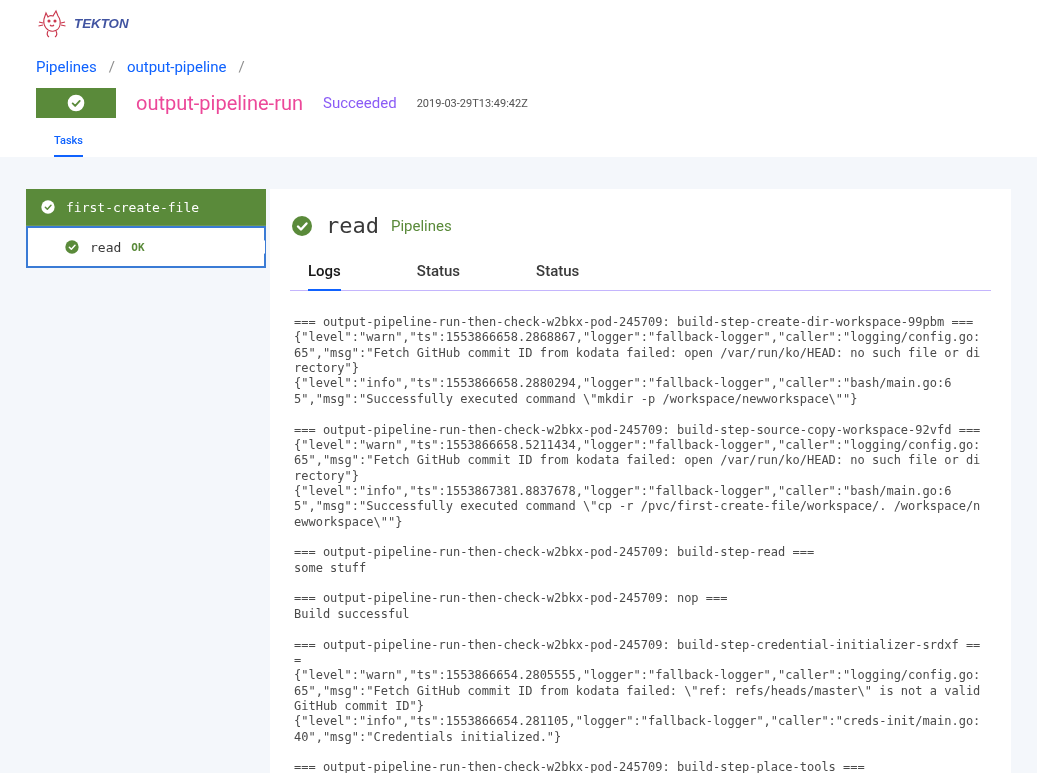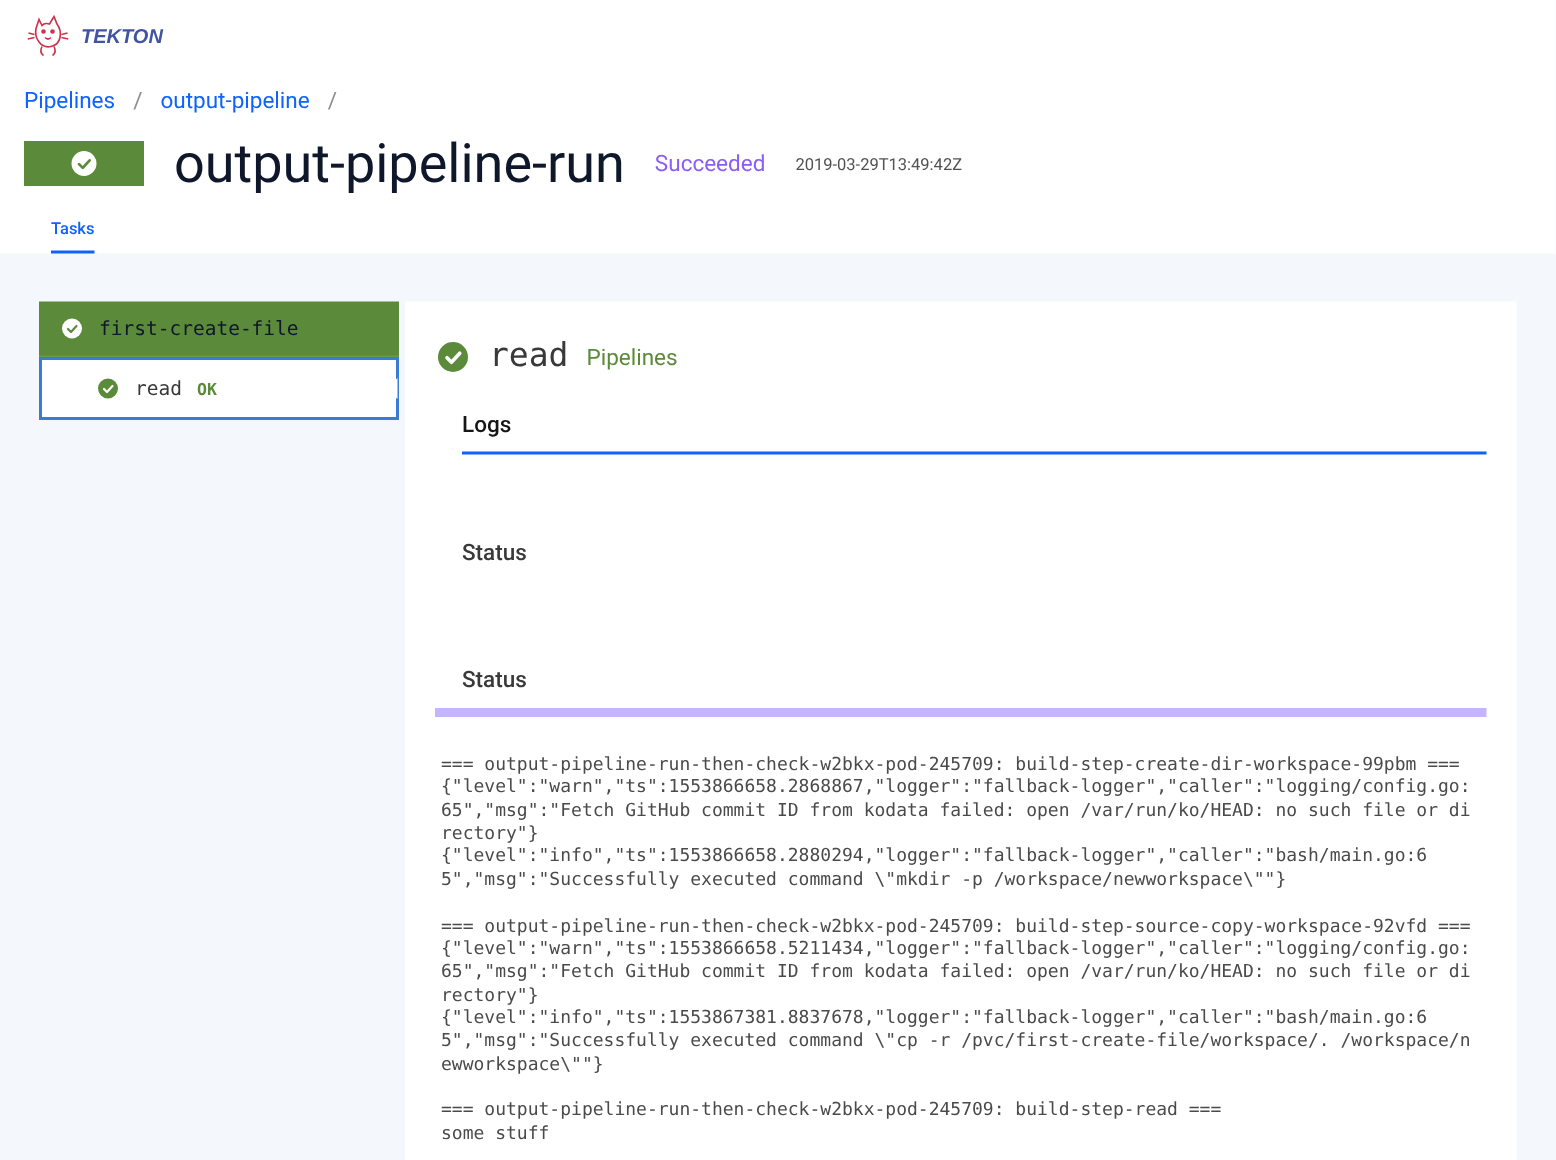--- a/index.html
+++ b/index.html
@@ -2,44 +2,44 @@
 <html><head>
   <meta charset="utf-8">
   <style>
     * { box-sizing: border-box; margin: 0; padding: 0; }
     body {
       font-family: -apple-system, BlinkMacSystemFont, "Segoe UI", Roboto, sans-serif;
       background: #f4f7fb;
       color: #393939;
       font-size: 14px;
     }
-    .header { background: #fff; padding: 0 16px; }
+    .header { background: #fff; padding: 0 36px; }
     .logo-row { display: flex; align-items: center; padding-top: 8px; padding-bottom: 8px; }
     .logo { display: flex; align-items: center; gap: 6px; }
     .logo svg.cat { width: 32px; height: 32px; }
     .logo svg.word { height: 20px; }
     .breadcrumb { display: flex; align-items: center; gap: 12px; padding: 10px 0 8px 0; font-size: 15px; text-align: right; }
     .breadcrumb a { color: #0f62fe; text-decoration: none; cursor: pointer; }
     .breadcrumb .sep { color: #8d8d8d; }
     .title-row { display: flex; align-items: center; gap: 20px; padding: 4px 0 2px 0; }
     .status-chip {
       width: 80px; height: 30px; background: #5a8a3a;
       display: flex; align-items: center; justify-content: center;
     }
     .status-chip svg { width: 20px; height: 20px; }
-    .title-row h1 { font-size: 36px; font-weight: 400; color: #0f172a; }
+    .title-row h1 { font-size: 20px; font-weight: 400; color: #ec4899; }
     .title-row .succ { color: #8b5cf6; font-size: 15px; }
     .title-row .ts { color: #525252; font-size: 11px; }
     .top-tabs { display: flex; gap: 24px; padding-left: 18px; margin-top: 6px; }
     .top-tab { padding: 8px 0; font-size: 11px; color: #0f62fe; border-bottom: 2px solid #0f62fe; font-weight: 500; cursor: pointer; }
     
     .main { display: flex; gap: 4px; padding: 32px 26px; align-items: flex-start; }
     .sidebar { width: 240px; flex-shrink: 0; }
     .task-item {
-      background: #5a8a3a; color: #0f172a; padding: 10px 14px;
+      background: #5a8a3a; color: #ffffff; padding: 10px 14px;
       display: flex; align-items: center; gap: 10px;
       font-family: "SFMono-Regular", Consolas, monospace; font-size: 13px;
       cursor: pointer; border-bottom: 1px solid rgba(255,255,255,0.12);
     }
     .task-item svg { width: 16px; height: 16px; flex-shrink: 0; }
     .step-item {
       background: #f4f4f4; color: #393939; padding: 11px 14px 11px 36px;
       display: flex; align-items: center; gap: 10px;
       font-family: "SFMono-Regular", Consolas, monospace; font-size: 13px;
       cursor: pointer; position: relative;
@@ -53,21 +53,21 @@
       content: ""; position: absolute; right: -1px; top: 50%; transform: translateY(-50%);
       width: 0; height: 0; border-top: 7px solid transparent; border-bottom: 7px solid transparent;
       border-right: 8px solid #fff;
     }
     
     .content { flex: 1; background: #fff; padding: 24px 20px; min-width: 0; }
     .content-title { display: flex; align-items: center; gap: 12px; margin-bottom: 18px; }
     .content-title svg { width: 24px; height: 24px; }
     .content-title h2 { font-size: 22px; font-weight: 400; font-family: "SFMono-Regular", Consolas, monospace; }
     .content-title .completed { color: #5a8a3a; font-size: 15px; }
-    .sub-tabs { display: flex; gap: 51px; border-bottom: 6px solid #c4b5fd; padding-left: 18px; flex-direction: column; }
+    .sub-tabs { display: flex; gap: 76px; border-bottom: 1px solid #c4b5fd; padding-left: 18px; }
     .sub-tab { padding: 6px 0 10px 0; font-size: 15px; color: #393939; cursor: pointer; font-weight: 500; position: relative; }
     .sub-tab.active { color: #161616; }
     .sub-tab.active::after { content: ""; position: absolute; left: 0; right: 0; bottom: -1px; height: 2px; background: #0f62fe; }
     .log-area {
       background: #fff; padding: 24px 4px 10px 4px;
       font-family: "SFMono-Regular", Consolas, monospace; font-size: 12px;
       line-height: 1.28; color: #4a4a4a; white-space: pre-wrap; word-break: break-all;
       overflow-wrap: break-word;
     }
   </style>

